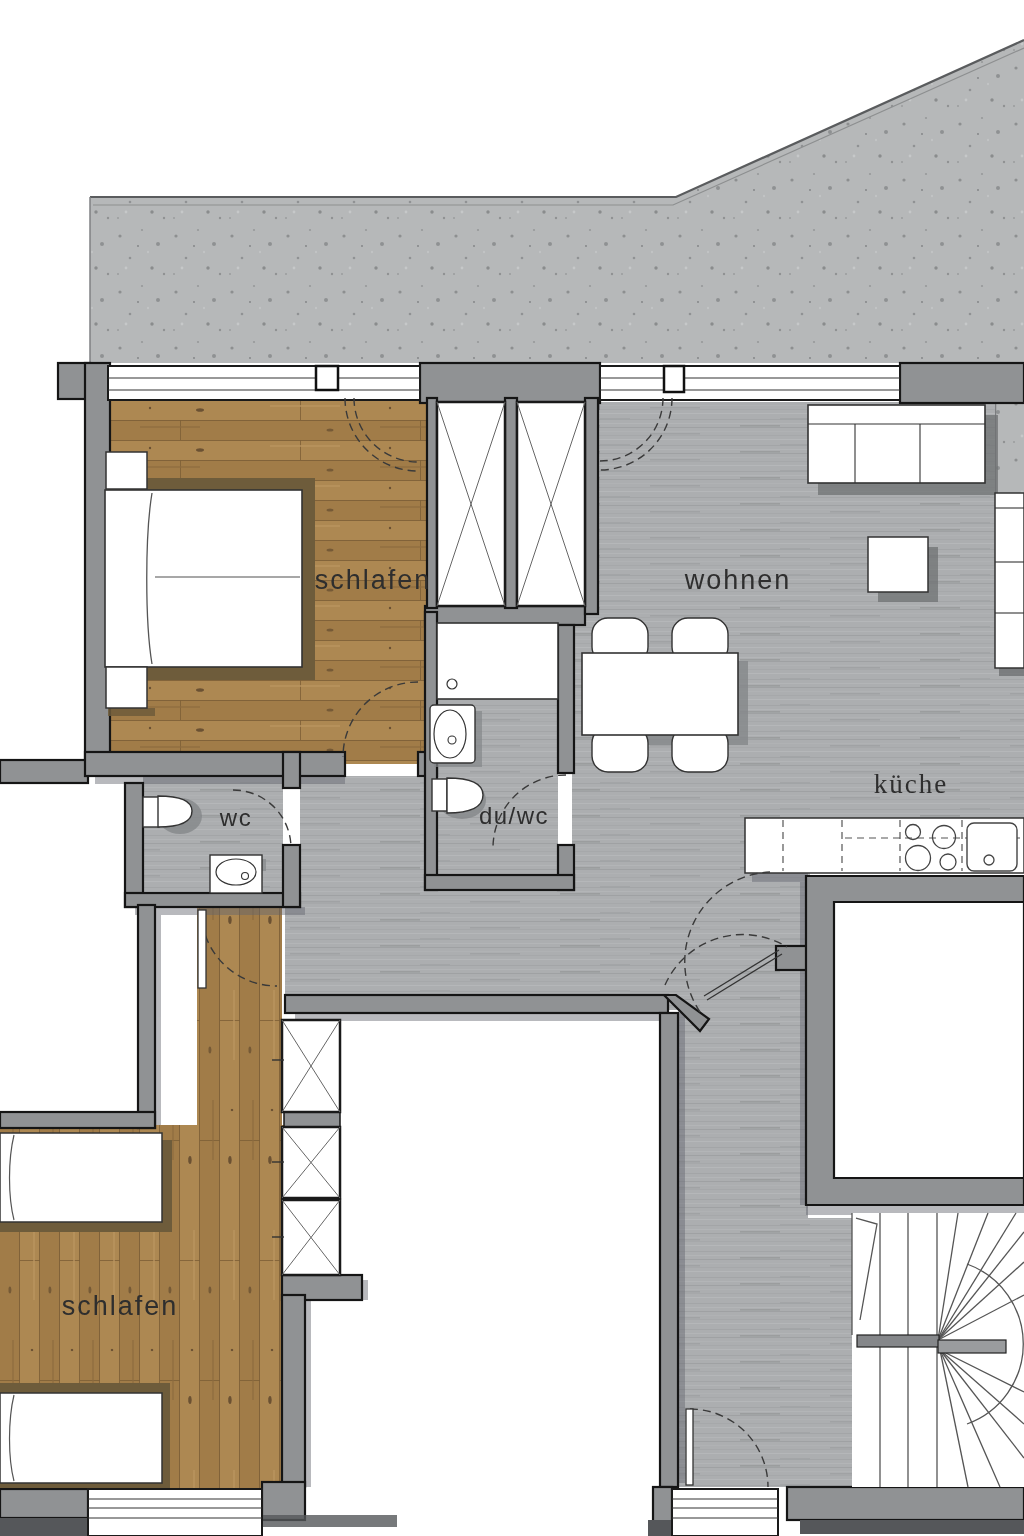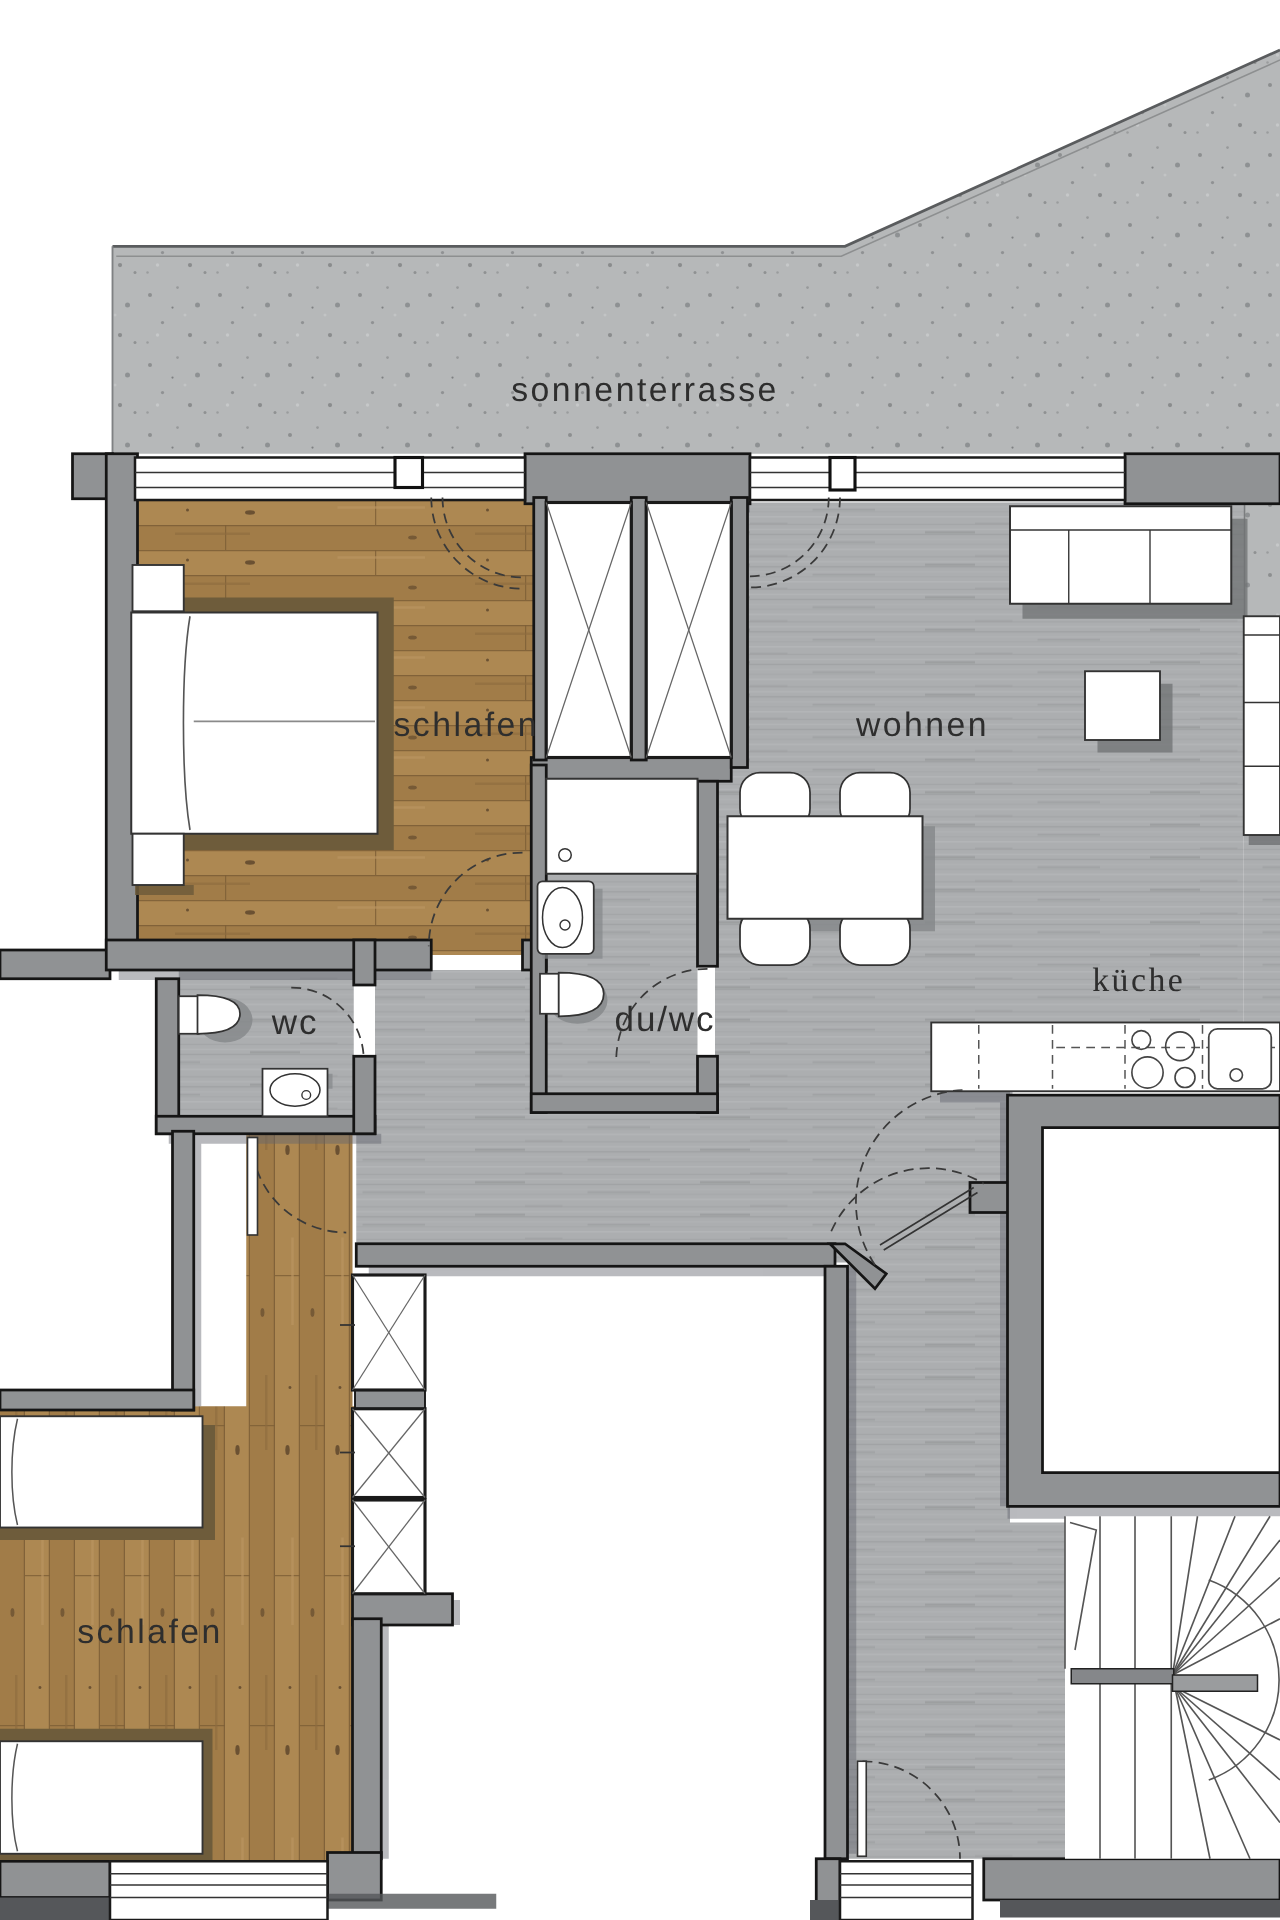--- a/index.html
+++ b/index.html
@@ -1,21 +1,21 @@
 <!DOCTYPE html>
 <html><head>
 <meta charset="utf-8">
 <style>
   html,body{margin:0;padding:0;background:#ffffff;}
   #stage{position:relative;width:1024px;height:1536px;background:#ffffff;overflow:hidden;
          font-family:"Liberation Sans",sans-serif;}
   #plan-svg{position:absolute;left:0;top:0;}
   .room-label{position:absolute;transform:translate(-50%,-50%);color:#2e2e2e;
               letter-spacing:2px;font-size:27px;font-weight:400;white-space:nowrap;}
-  .room-label.small{font-size:28px;letter-spacing:1.5px;}
+  .room-label.small{font-size:24px;letter-spacing:1.5px;}
 </style>
 </head>
 <body>
 
 <div id="stage">
 <svg id="plan-svg" width="1024" height="1536" viewBox="0 0 1024 1536">
   <defs>
     <pattern id="concrete" width="56" height="56" patternUnits="userSpaceOnUse">
       <rect width="56" height="56" fill="#b6b8b9"></rect>
       <circle cx="8" cy="12" r="1.6" fill="#8d8f90"></circle>
@@ -357,20 +357,19 @@
     <path d="M690,1409 A78,78 0 0 1 768,1487"></path>
   </g>
   <g stroke="#333" stroke-width="1.3">
     <line x1="779" y1="950" x2="704" y2="996"></line>
     <line x1="782" y1="954" x2="707" y2="1000"></line>
     <rect x="198" y="910" width="8" height="78" fill="#ffffff"></rect>
     <rect x="686" y="1409" width="7" height="76" fill="#ffffff"></rect>
   </g>
 </svg>
 
-<div class="room-label" style="left:516px;top:312px;">sonnenterrasse</div>
 <div class="room-label" style="left:373px;top:580px;">schlafen</div>
 <div class="room-label" style="left:738px;top:580px;">wohnen</div>
 <div class="room-label" style="left:911px;top:784px;font-family:Liberation Serif, serif;">küche</div>
 <div class="room-label small" style="left:236px;top:818px;">wc</div>
-<div class="room-label small" style="left:532px;top:816px;text-align:right;">du/wc</div>
+<div class="room-label small" style="left:514px;top:816px;text-align:right;">du/wc</div>
 <div class="room-label" style="left:120px;top:1306px;">schlafen</div>
 </div>
 
 </body></html>

